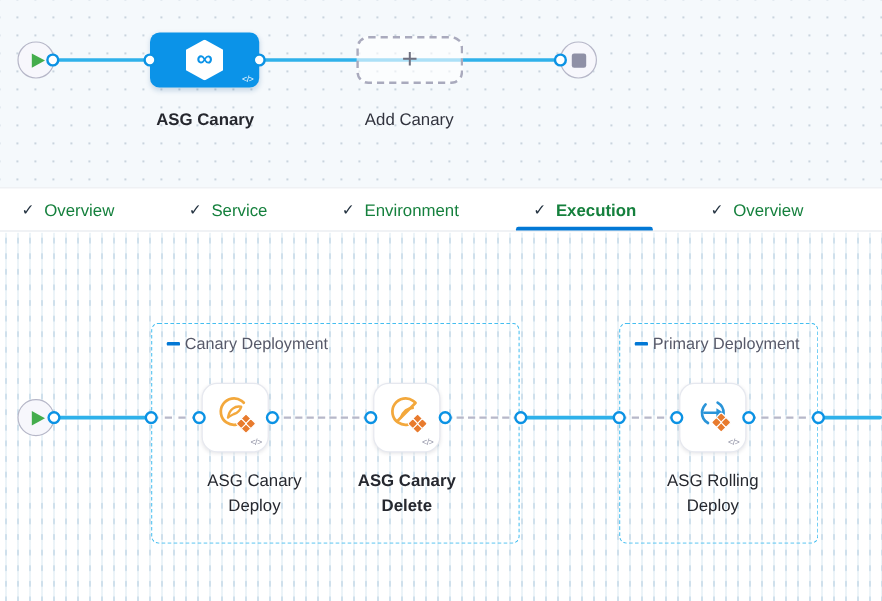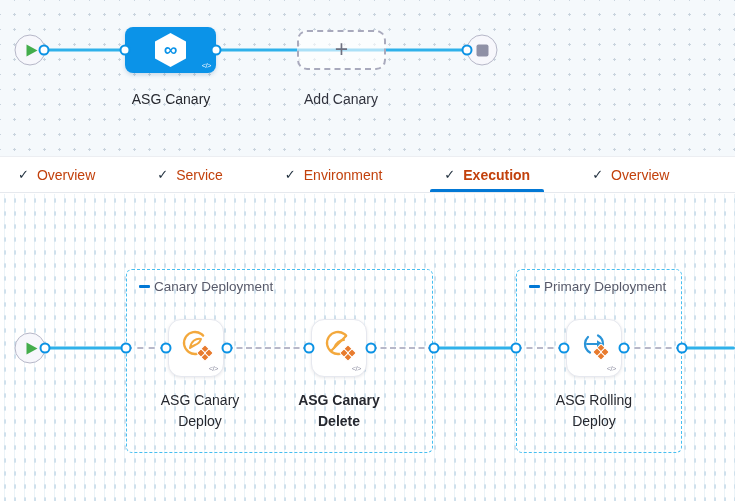--- a/index.html
+++ b/index.html
@@ -42,32 +42,32 @@
   .stage-box .code-glyph { color:#eaf6ff; }
 
   .add-stage {
     position:absolute; left:297px; top:30px; width:89px; height:40px;
     border:2px dashed #a9aabd; border-radius:10px; background:rgba(255,255,255,.6);
     display:flex; align-items:center; justify-content:center; z-index:4; cursor:pointer;
   }
   .add-stage span { font-size:23px; font-weight:300; color:#6e7080; line-height:1; margin-top:-2px; }
 
   .node-label { position:absolute; width:140px; text-align:center; font-size:14px; color:#26282f; }
-  .lbl-stage { left:101px; top:91px; font-weight:400; }
+  .lbl-stage { left:101px; top:91px; font-weight:700; }
   .lbl-add   { left:271px; top:91px; color:#31333e; }
 
   
   .tabbar {
     position:absolute; left:0; top:156px; width:735px; height:37px; background:#fff;
     border-top:1px solid #eceef2; border-bottom:1px solid #e6e9ee;
     display:flex; align-items:stretch; padding-left:4px;
   }
   .tab { position:relative; display:flex; align-items:center; padding:0 14px; margin-right:34px; cursor:pointer; }
   .tab .chk { color:#233240; font-size:13px; font-weight:700; margin-right:8px; }
-  .tab .tlabel { font-size:14px; color:#c2410c; white-space:nowrap; }
+  .tab .tlabel { font-size:14px; color:#15803d; white-space:nowrap; }
   .tab.active .tlabel { font-weight:700; }
   .tab.active::after { content:""; position:absolute; left:0; right:0; bottom:0; height:3px; background:#0278d5; border-radius:2px 2px 0 0; }
 
   
   .canvas-bottom {
     position:absolute; left:0; top:194px; width:735px; height:307px;
     background-color:#fff;
     background-image:
       radial-gradient(ellipse 1.1px 2.4px at center, #cfe0ec 92%, transparent 100%),
       linear-gradient(to right, transparent 0 4.5px, rgba(216,232,241,.5) 4.5px 5.5px, transparent 5.5px 10px);
@@ -226,18 +226,18 @@
     <div class="port" style="left:166px; top:154px;"></div>
     <div class="port" style="left:227px; top:154px;"></div>
     <div class="port" style="left:309px; top:154px;"></div>
     <div class="port" style="left:371px; top:154px;"></div>
     <div class="port" style="left:434px; top:154px;"></div>
     <div class="port" style="left:516px; top:154px;"></div>
     <div class="port" style="left:564px; top:154px;"></div>
     <div class="port" style="left:624px; top:154px;"></div>
     <div class="port" style="left:682px; top:154px;"></div>
 
-    <div class="step-label" style="left:144px; top:196px;">ASG Canary Deploy</div>
+    <div class="step-label" style="left:156px; top:196px;">ASG Canary Deploy</div>
     <div class="step-label" style="left:283px; top:196px;font-weight:bold;">ASG Canary Delete</div>
     <div class="step-label" style="left:538px; top:196px;">ASG Rolling Deploy</div>
   </div>
 
 </div>
 
 </body></html>

